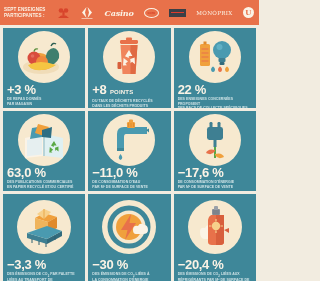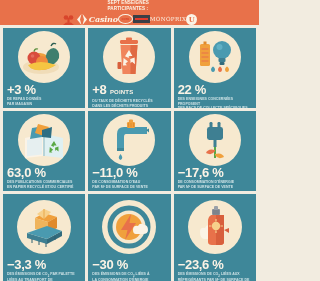--- a/index.html
+++ b/index.html
@@ -13,21 +13,21 @@
     position: relative;
     width: 259px; height: 281px;
     background: #f2ece0;
   }
 
   
   .header {
     position: absolute; left: 0; top: 0;
     width: 259px; height: 25px;
     background: #e8714a;
-    display: flex; align-items: center; flex-direction: column;
+    display: flex; align-items: center;
   }
   .header-title {
     width: 52px;
     padding-left: 4px;
     color: #fbf3e6;
     font-size: 4.6px;
     font-weight: bold;
     line-height: 6px;
     letter-spacing: 0.1px;
     text-transform: uppercase;
@@ -410,20 +410,20 @@
               <line x1="28" y1="19" x2="28" y2="21.4"></line>
               <line x1="28" y1="30.6" x2="28" y2="33"></line>
               <line x1="21" y1="26" x2="23.4" y2="26"></line>
               <line x1="32.6" y1="26" x2="35" y2="26"></line>
             </g>
             <path d="M36 30 L41 28 L41 33 Z" fill="#d85f3c"></path>
           </svg>
         </div>
       </div>
       <div class="tile-text">
-        <div class="stat">−23,6 %</div>
+        <div class="stat">−20,4 %</div>
         <div class="caption">DES ÉMISSIONS DE CO<sub>2</sub> LIÉES AUX
 RÉFRIGÉRANTS PAR M² DE SURFACE DE VENTE</div>
       </div>
     </div>
 
   </div>
 </div>
 
 </body></html>

